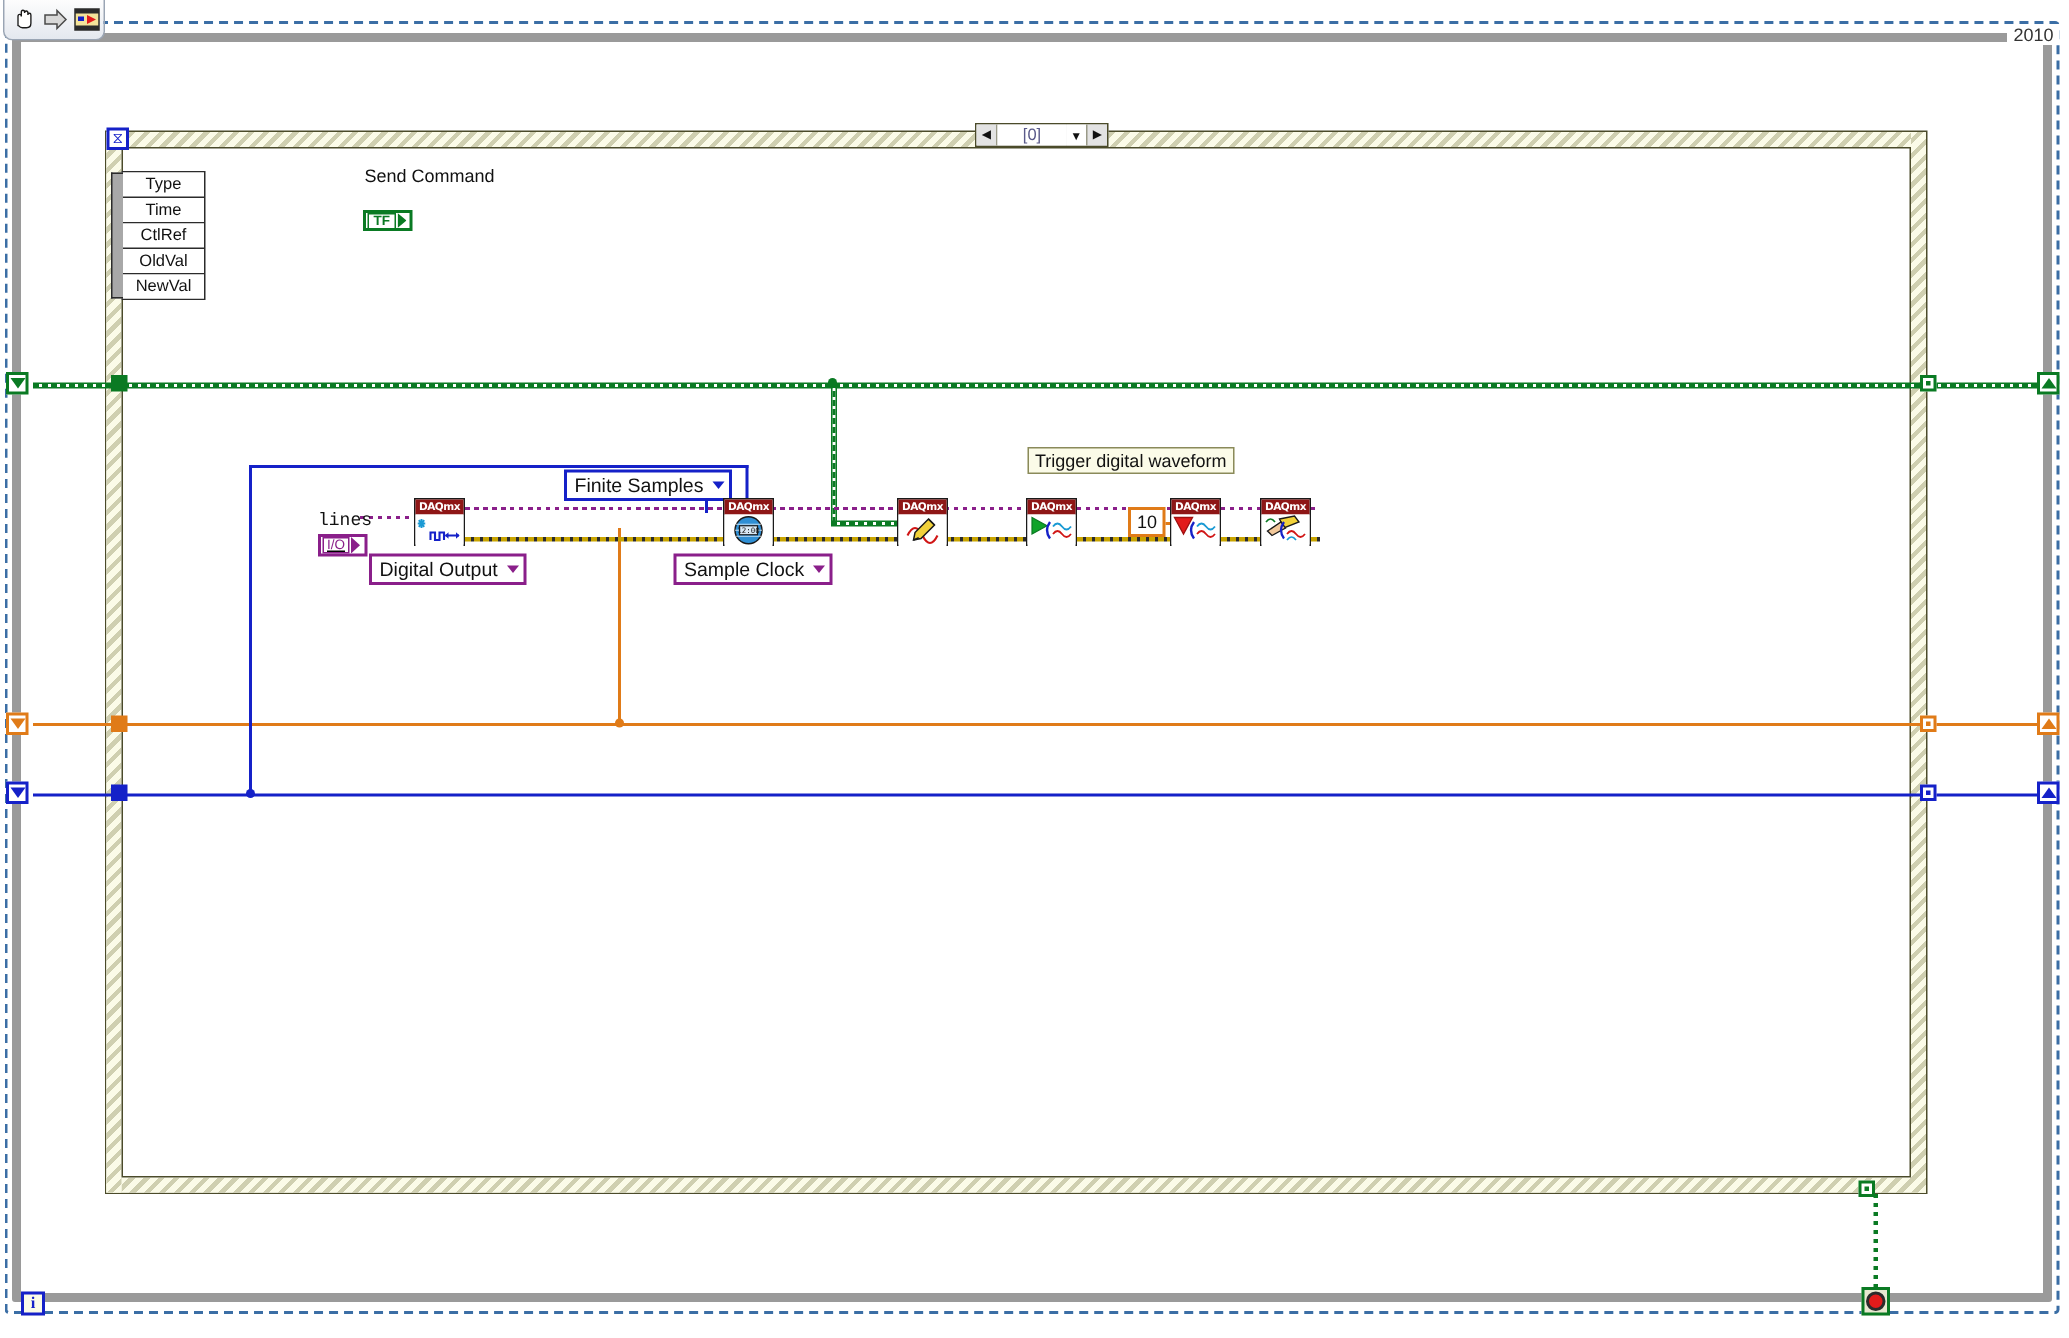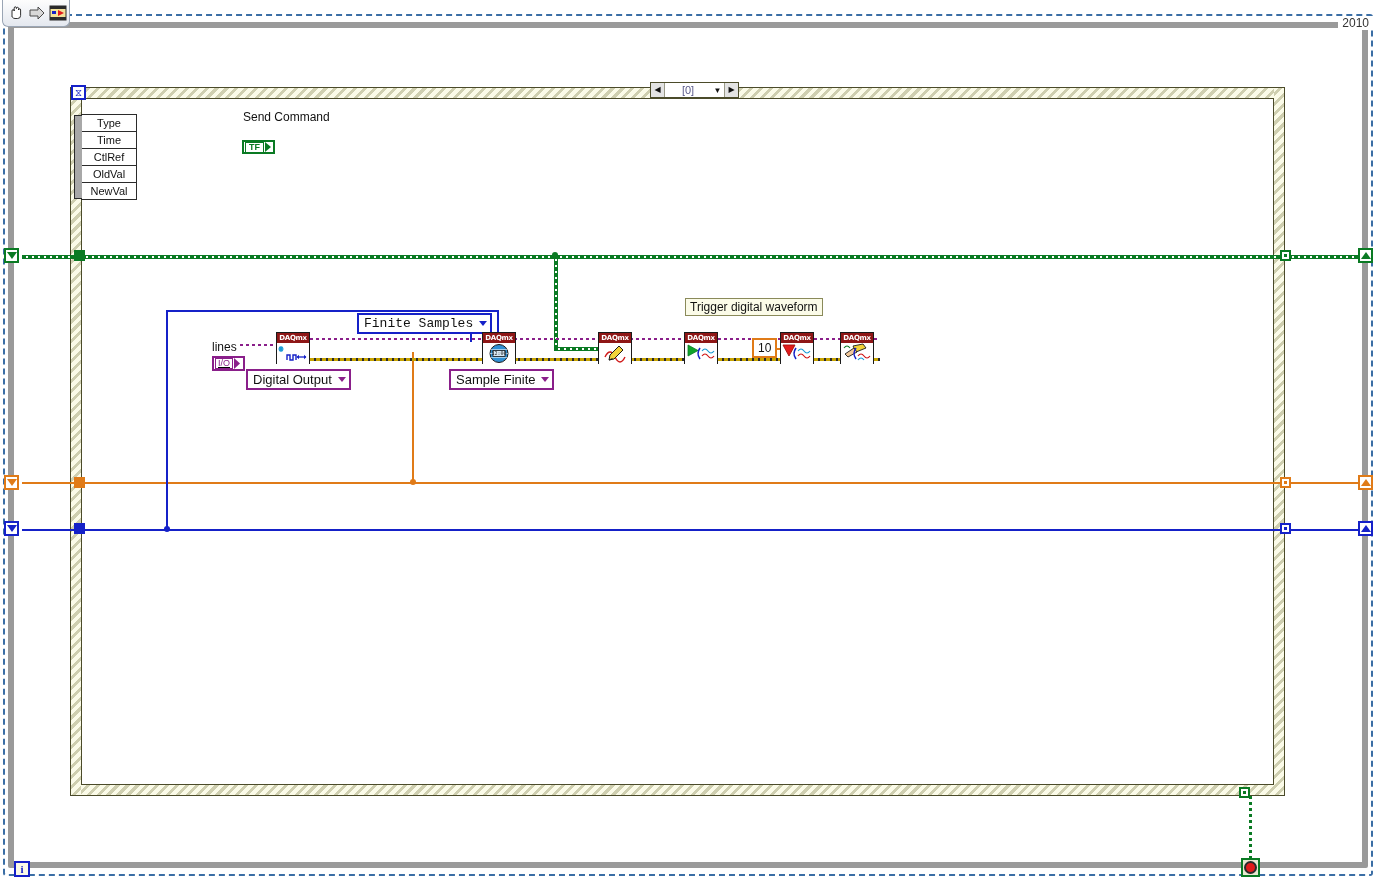--- a/index.html
+++ b/index.html
@@ -497,40 +497,40 @@
     <div class="edn-row">OldVal</div>
     <div class="edn-row">NewVal</div>
   </div>
 
   <div class="free-label" style="left:243px; top:110px;">Send Command</div>
   <div class="bool-const" style="left:242px; top:126px; width:33px;">
     <span class="tf">TF</span>
     <span class="nub"></span>
   </div>
 
-  <div class="free-label" style="left:212px; top:340px;">lines</div>
+  <div class="free-label" style="left:212px; top:340px;font-family:Liberation Mono, monospace;">lines</div>
   <div class="io-term" style="left:212px; top:356px; width:33px;">
     <span class="val">I/O</span>
     <span class="nub"></span>
   </div>
 
   <div class="boxed-label" style="left:685px; top:298px;">Trigger digital waveform</div>
 
   <div class="ring-const violet" style="left:246px; top:369px;">
     <span class="txt">Digital Output</span>
     <span class="caret"></span>
   </div>
 
-  <div class="ring-const blue" style="left:357px; top:313px;font-family:Liberation Mono, monospace;">
+  <div class="ring-const blue" style="left:376px; top:313px;">
     <span class="txt">Finite Samples</span>
     <span class="caret"></span>
   </div>
 
   <div class="ring-const violet" style="left:449px; top:369px;">
-    <span class="txt">Sample Finite</span>
+    <span class="txt">Sample Clock</span>
     <span class="caret"></span>
   </div>
 
 
   <div class="num-const" style="left:752px; top:338px;">10</div>
 
   <div class="daq-node" style="left:276px; top:332px;">
     <div class="daq-hdr">DAQmx</div>
     <div class="daq-body">
       <svg width="32" height="21" viewBox="0 0 32 21">

